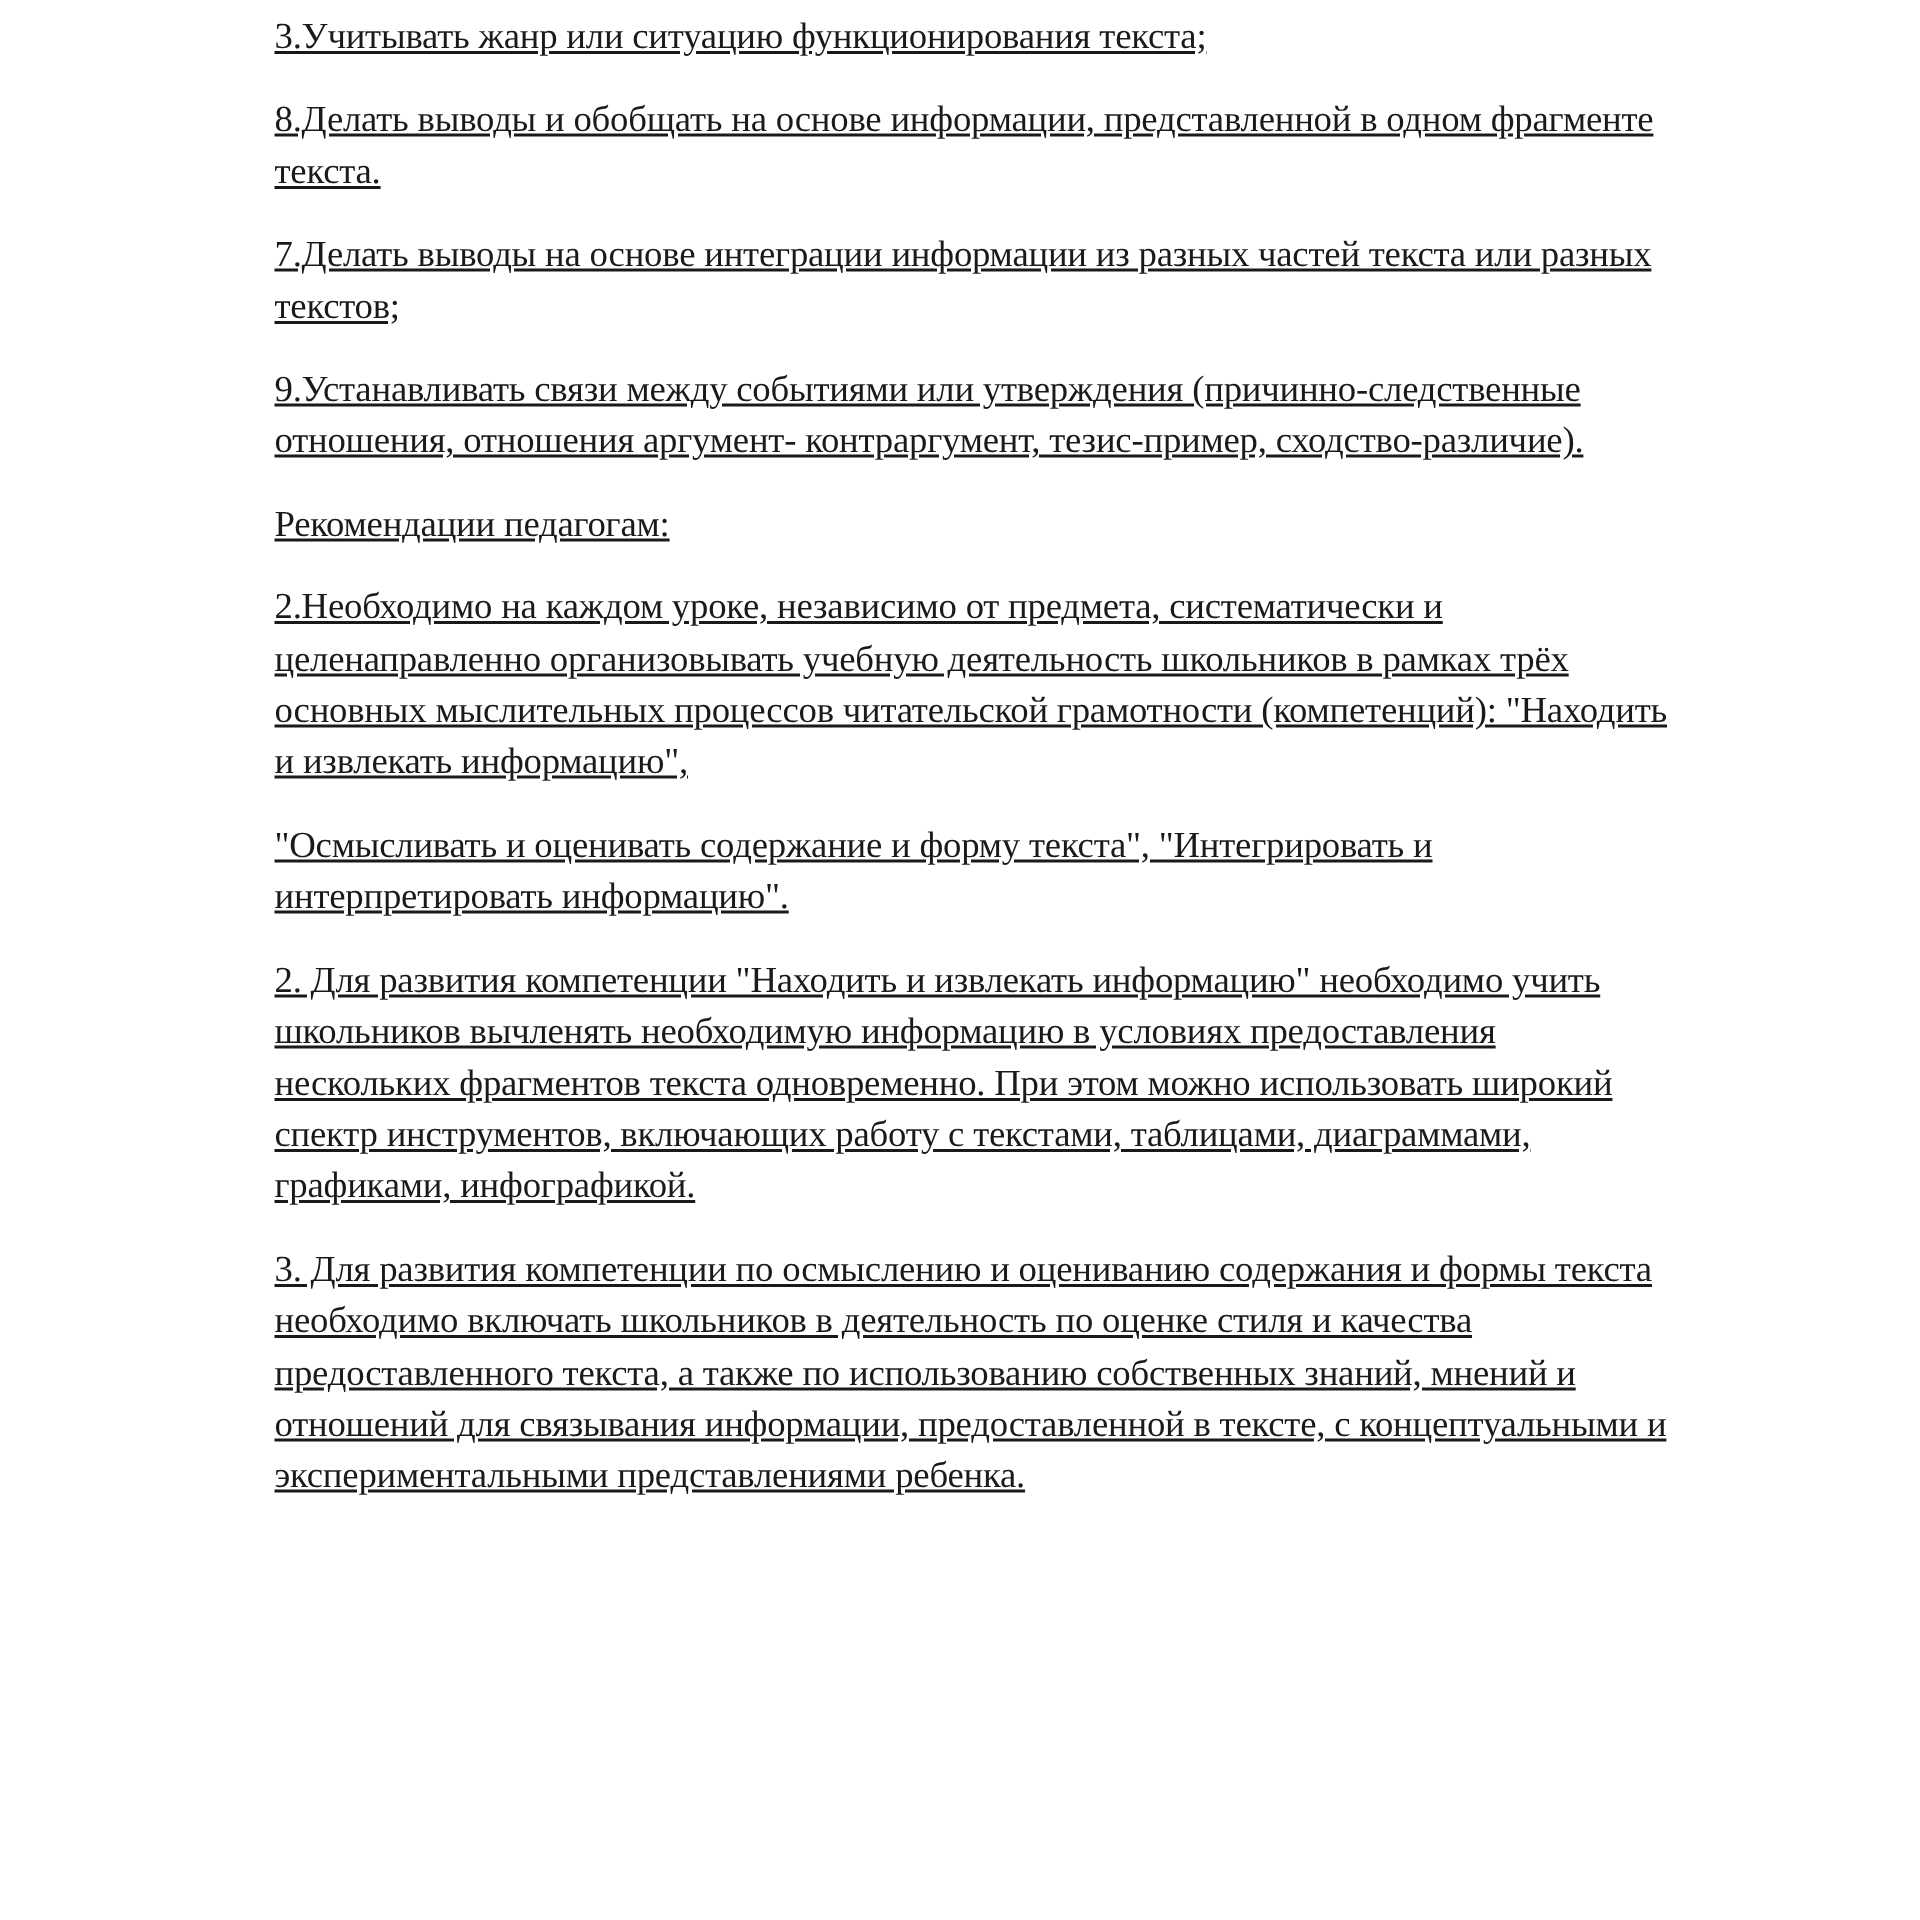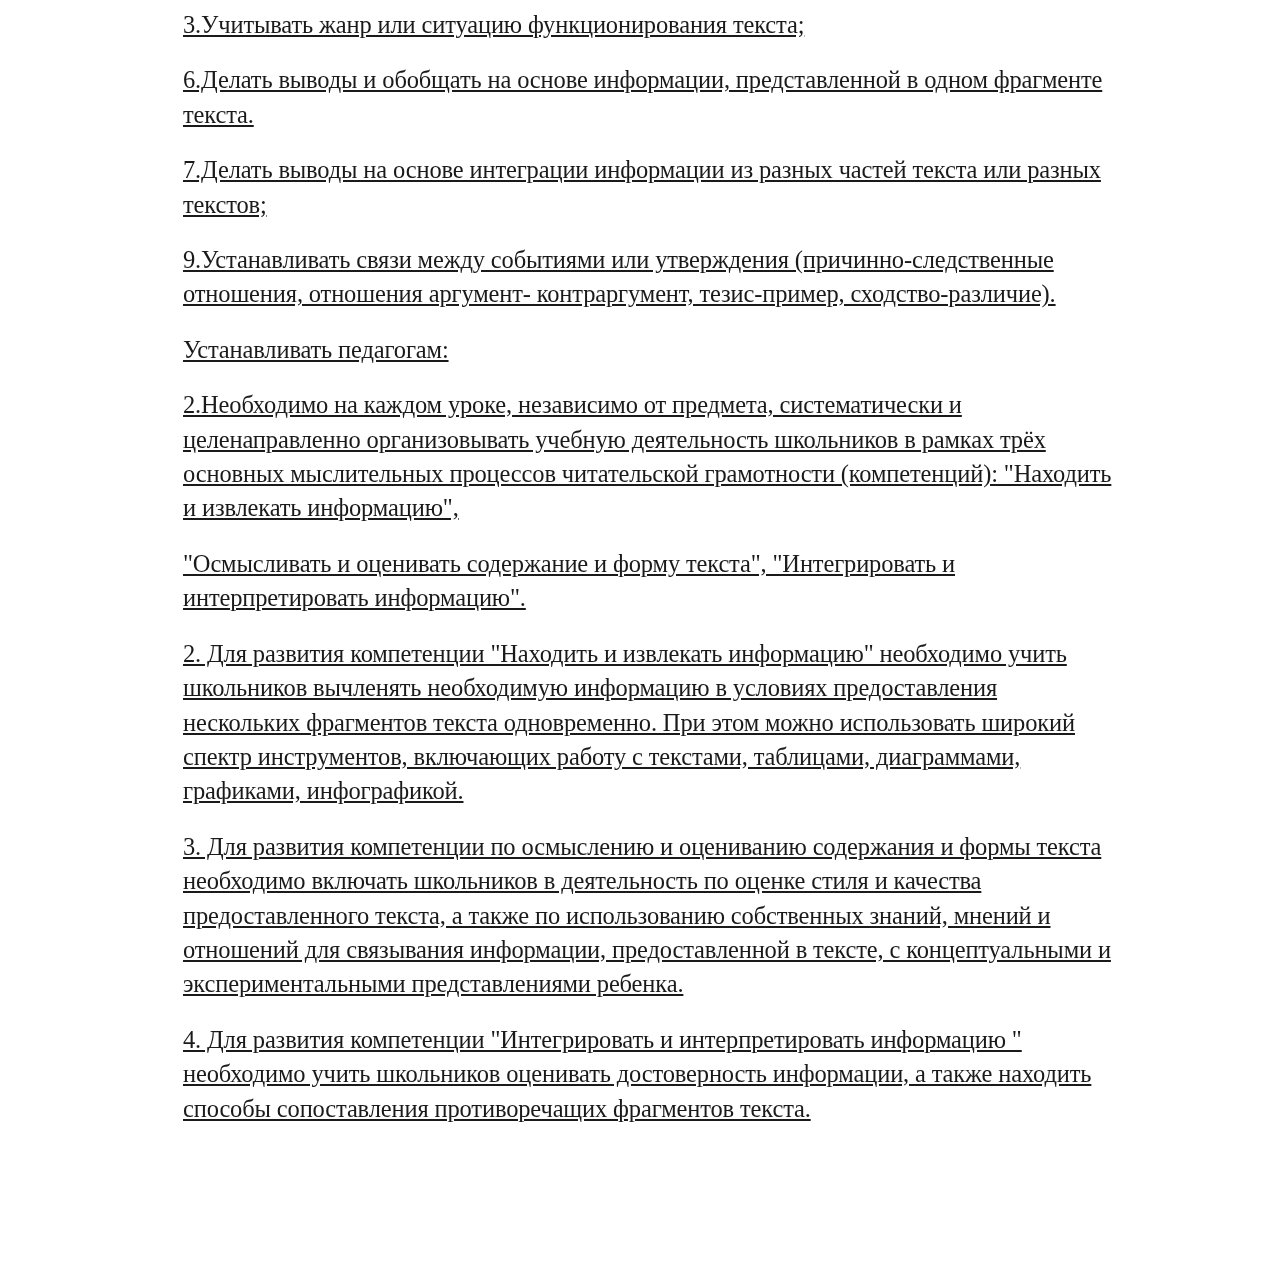--- a/index.html
+++ b/index.html
@@ -28,39 +28,36 @@
       margin: 0 0 21px 0;
       white-space: pre-line;
       text-decoration: underline;
     }
   </style>
 </head>
 <body>
 
 <div class="page">
   <p class="para">3.Учитывать жанр или ситуацию функционирования текста;</p>
-  <p class="para">6.Делать выводы и обобщать на основе информации, представленной в одном фрагменте
+  <p class="para">8.Делать выводы и обобщать на основе информации, представленной в одном фрагменте
 текста.</p>
   <p class="para">7.Делать выводы на основе интеграции информации из разных частей текста или разных
 текстов;</p>
   <p class="para">9.Устанавливать связи между событиями или утверждения (причинно-следственные
 отношения, отношения аргумент- контраргумент, тезис-пример, сходство-различие).</p>
-  <p class="para">Устанавливать педагогам:</p>
+  <p class="para">Рекомендации педагогам:</p>
   <p class="para">2.Необходимо на каждом уроке, независимо от предмета, систематически и
 целенаправленно организовывать учебную деятельность школьников в рамках трёх
 основных мыслительных процессов читательской грамотности (компетенций): "Находить
 и извлекать информацию",</p>
   <p class="para">"Осмысливать и оценивать содержание и форму текста", "Интегрировать и
 интерпретировать информацию".</p>
   <p class="para">2. Для развития компетенции "Находить и извлекать информацию" необходимо учить
 школьников вычленять необходимую информацию в условиях предоставления
 нескольких фрагментов текста одновременно. При этом можно использовать широкий
 спектр инструментов, включающих работу с текстами, таблицами, диаграммами,
 графиками, инфографикой.</p>
   <p class="para">3. Для развития компетенции по осмыслению и оцениванию содержания и формы текста
 необходимо включать школьников в деятельность по оценке стиля и качества
 предоставленного текста, а также по использованию собственных знаний, мнений и
 отношений для связывания информации, предоставленной в тексте, с концептуальными и
 экспериментальными представлениями ребенка.</p>
-  <p class="para">4. Для развития компетенции "Интегрировать и интерпретировать информацию "
-необходимо учить школьников оценивать достоверность информации, а также находить
-способы сопоставления противоречащих фрагментов текста.</p>
 </div>
 
 </body></html>

